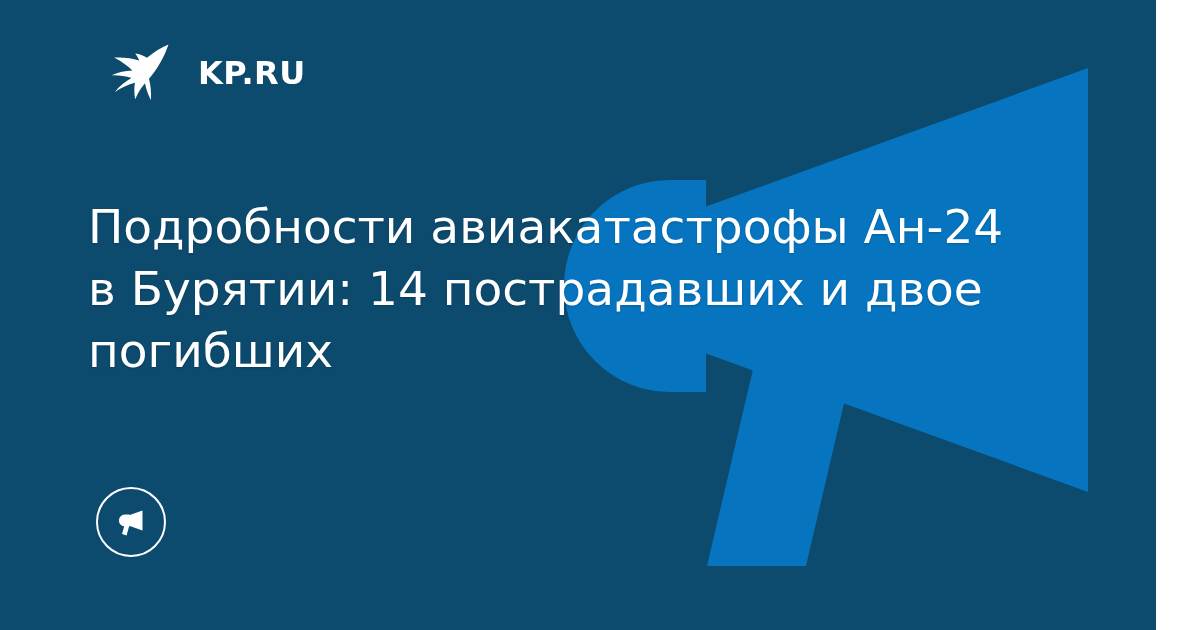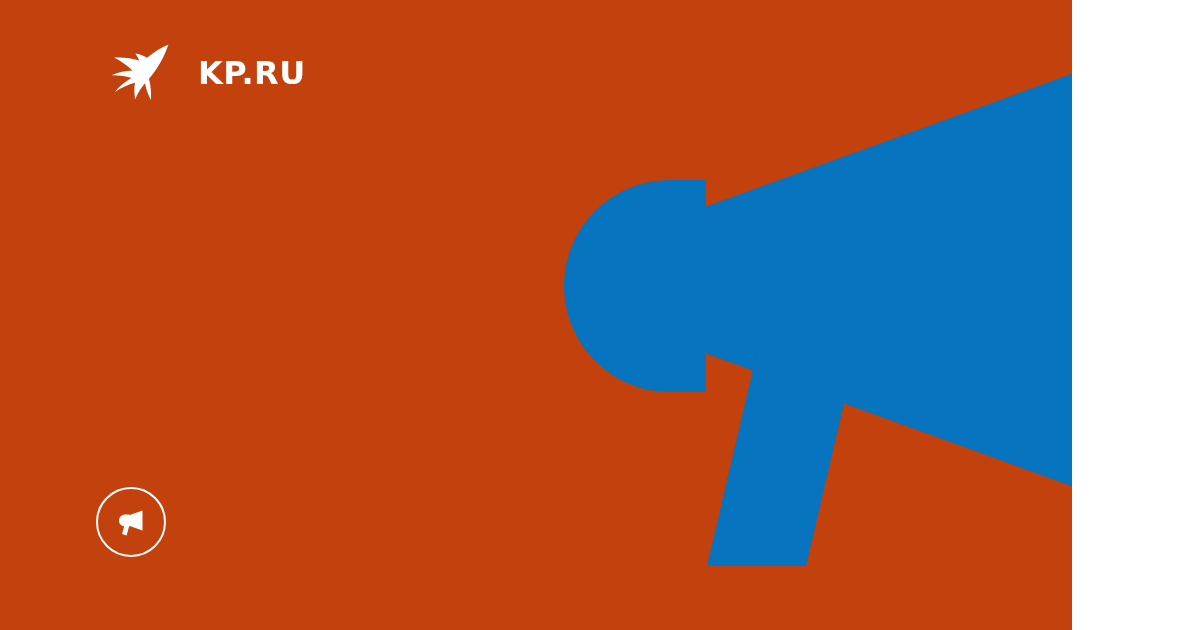--- a/index.html
+++ b/index.html
@@ -2,24 +2,24 @@
 <html><head>
 <meta charset="utf-8">
 <style>
   html, body {
     margin: 0;
     padding: 0;
     background: #ffffff;
   }
   .og-card {
     position: relative;
-    width: 1072px;
+    width: 1156px;
     height: 630px;
     overflow: hidden;
-    background: #c2410c;
+    background: #0c4a6e;
     font-family: "DejaVu Sans", "Liberation Sans", sans-serif;
     text-decoration: underline;
     -webkit-font-smoothing: antialiased;
   }
 
   
   .watermark {
     position: absolute;
     inset: 0;
     width: 1200px;
@@ -120,20 +120,21 @@
         C27.5 22.0 18.6 21.0 10.0 21.6 C17.0 25.2 23.2 29.6 28.4 34.4
         C21.4 34.6 14.2 36.2 7.6 39.2 C14.8 39.0 21.5 40.0 27.4 42.0
         C21.0 45.6 15.2 50.4 10.6 56.2 C17.2 51.8 24.2 48.6 31.0 46.8
         C30.0 52.0 30.1 57.6 31.2 63.2 C33.8 57.0 37.2 51.6 41.0 47.2
         C42.0 52.8 44.0 58.6 47.0 64.2 C47.4 56.2 46.6 49.0 45.0 42.8
         C52.8 34.0 60.0 21.6 64.5 8.5 Z"></path>
     </svg>
     <span class="brand-name">KP.RU</span>
   </div>
 
+  <h1 class="headline">Подробности авиакатастрофы Ан-24 в Бурятии: 14 пострадавших и двое погибших</h1>
 
   <div class="rubric">
     <span class="rubric-badge">
       <svg width="40" height="40" viewBox="0 0 40 40" aria-hidden="true">
         <g fill="#ffffff">
           <path d="M31.5 8.4 L31.5 28.6 L18.0 23.8 L18.0 13.2 Z"></path>
           <path d="M18.4 12.6 L18.4 24.4 L13.8 24.4 A 5.9 5.9 0 0 1 13.8 12.6 Z"></path>
           <path d="M13.3 24.0 L18.2 24.0 L15.6 33.4 L11.0 31.9 Z"></path>
         </g>
       </svg>

